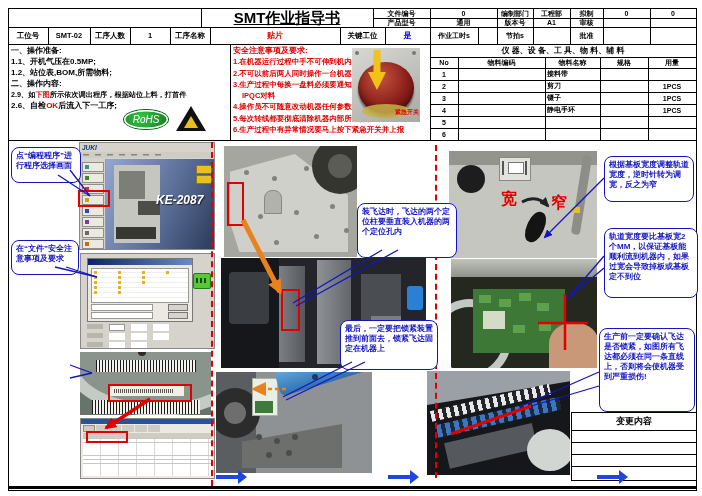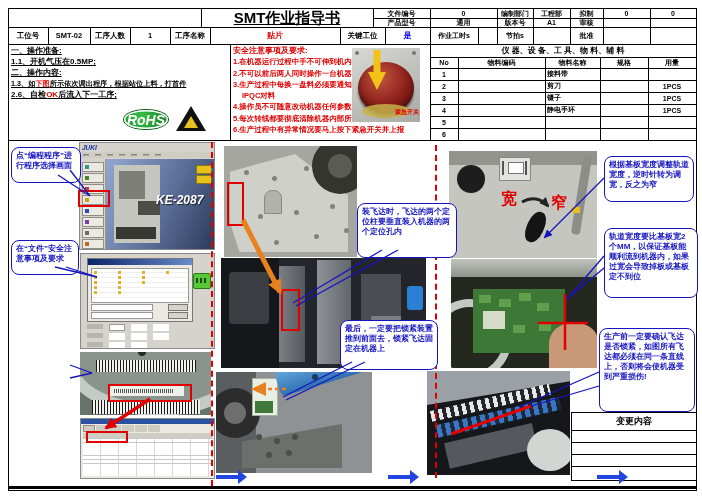--- a/index.html
+++ b/index.html
@@ -12,21 +12,21 @@
        text-align:center;white-space:nowrap;line-height:1;}
   .callout{position:absolute;border:1.5px solid #1515c0;border-radius:8px;background:#fff;
            color:#1515c0;font-weight:bold;font-size:8px;line-height:10px;padding:3px 4px;
            z-index:30;}
   .redbox{position:absolute;border:2px solid #e00000;z-index:40;}
   .rdash{position:absolute;border-left:2px dashed #e00000;z-index:20;}
   .photo{position:absolute;overflow:hidden;z-index:5;}
   .barrow{position:absolute;height:4px;background:#2244e0;z-index:35;}
   .barrow:after{content:'';position:absolute;right:-9px;top:-5px;border-left:9px solid #2244e0;
                 border-top:7px solid transparent;border-bottom:7px solid transparent;}
-  .prep-line{font-size:8px;font-weight:bold;line-height:11px;white-space:nowrap;text-decoration:underline;}
+  .prep-line{font-size:8px;font-weight:bold;line-height:11px;white-space:nowrap;}
   .red-t{color:#e00000;}
   .safety-line{font-size:7.5px;font-weight:bold;color:#e00000;line-height:11.3px;white-space:nowrap;}
   .matcell{position:absolute;font-size:7px;font-weight:bold;display:flex;align-items:center;
            justify-content:center;white-space:nowrap;}
   svg.overlay{position:absolute;left:0;top:0;z-index:50;pointer-events:none;}
 </style>
 </head>
 <body>
 
 <div id="page">
@@ -79,29 +79,30 @@
   <div class="lbl" style="left:430px;top:27px;width:48px;height:17px;font-size:7px;">作业工时s</div>
   <div class="lbl" style="left:497px;top:27px;width:36px;height:17px;font-size:7px;">节拍s</div>
   <div class="lbl" style="left:570px;top:27px;width:33px;height:17px;font-size:7px;">批准</div>
 
   <div class="vl" style="left:230px;top:44px;height:96px;"></div>
   <div class="hl" style="left:8px;top:140px;width:688px;"></div>
 
   <div class="abs" style="left:11px;top:45px;width:218px;">
     <div class="prep-line">一、操作准备:</div>
     <div class="prep-line">1.1、开机气压在0.5MP;</div>
+    <div class="prep-line">1.2、站位表,BOM,所需物料;</div>
     <div class="prep-line">二、操作内容:</div>
-    <div class="prep-line" style="font-size:7.2px;"><span>1.3、如</span><span class="red-t">下图</span><span>所示依次调出程序，根据站位上料，打首件</span></div>
+    <div class="prep-line" style="font-size:7.2px;"><span>2.9、如</span><span class="red-t">下图</span><span>所示依次调出程序，根据站位上料，打首件</span></div>
     <div class="prep-line"><span>2.6、自检</span><span class="red-t">OK</span><span>后流入下一工序;</span></div>
   </div>
 
   <div class="abs" style="left:124px;top:110px;width:44px;height:19px;border-radius:50%;
        background:radial-gradient(circle at 40% 35%, #35c045, #157a22);box-shadow:inset 0 0 0 1.5px #fff,0 0 0 1px #0a5a14;
        display:flex;align-items:center;justify-content:center;">
-    <span style="color:#fff;font-weight:bold;font-style:italic;font-size:14px;">RoHS</span>
+    <span style="color:#fff;font-weight:normal;font-style:italic;font-size:10px;">RoHS</span>
   </div>
 
   <div class="abs" style="left:176px;top:106px;width:30px;height:25px;background:#111;
        clip-path:polygon(50% 0,100% 100%,0 100%);">
     <div class="abs" style="left:8px;top:10px;width:14px;height:12px;background:#e8c020;
          clip-path:polygon(50% 0,100% 100%,0 100%);"></div>
   </div>
 
   <div class="abs" style="left:233px;top:45px;width:196px;">
     <div class="safety-line" style="font-size:8px;">安全注意事项及要求:</div>

